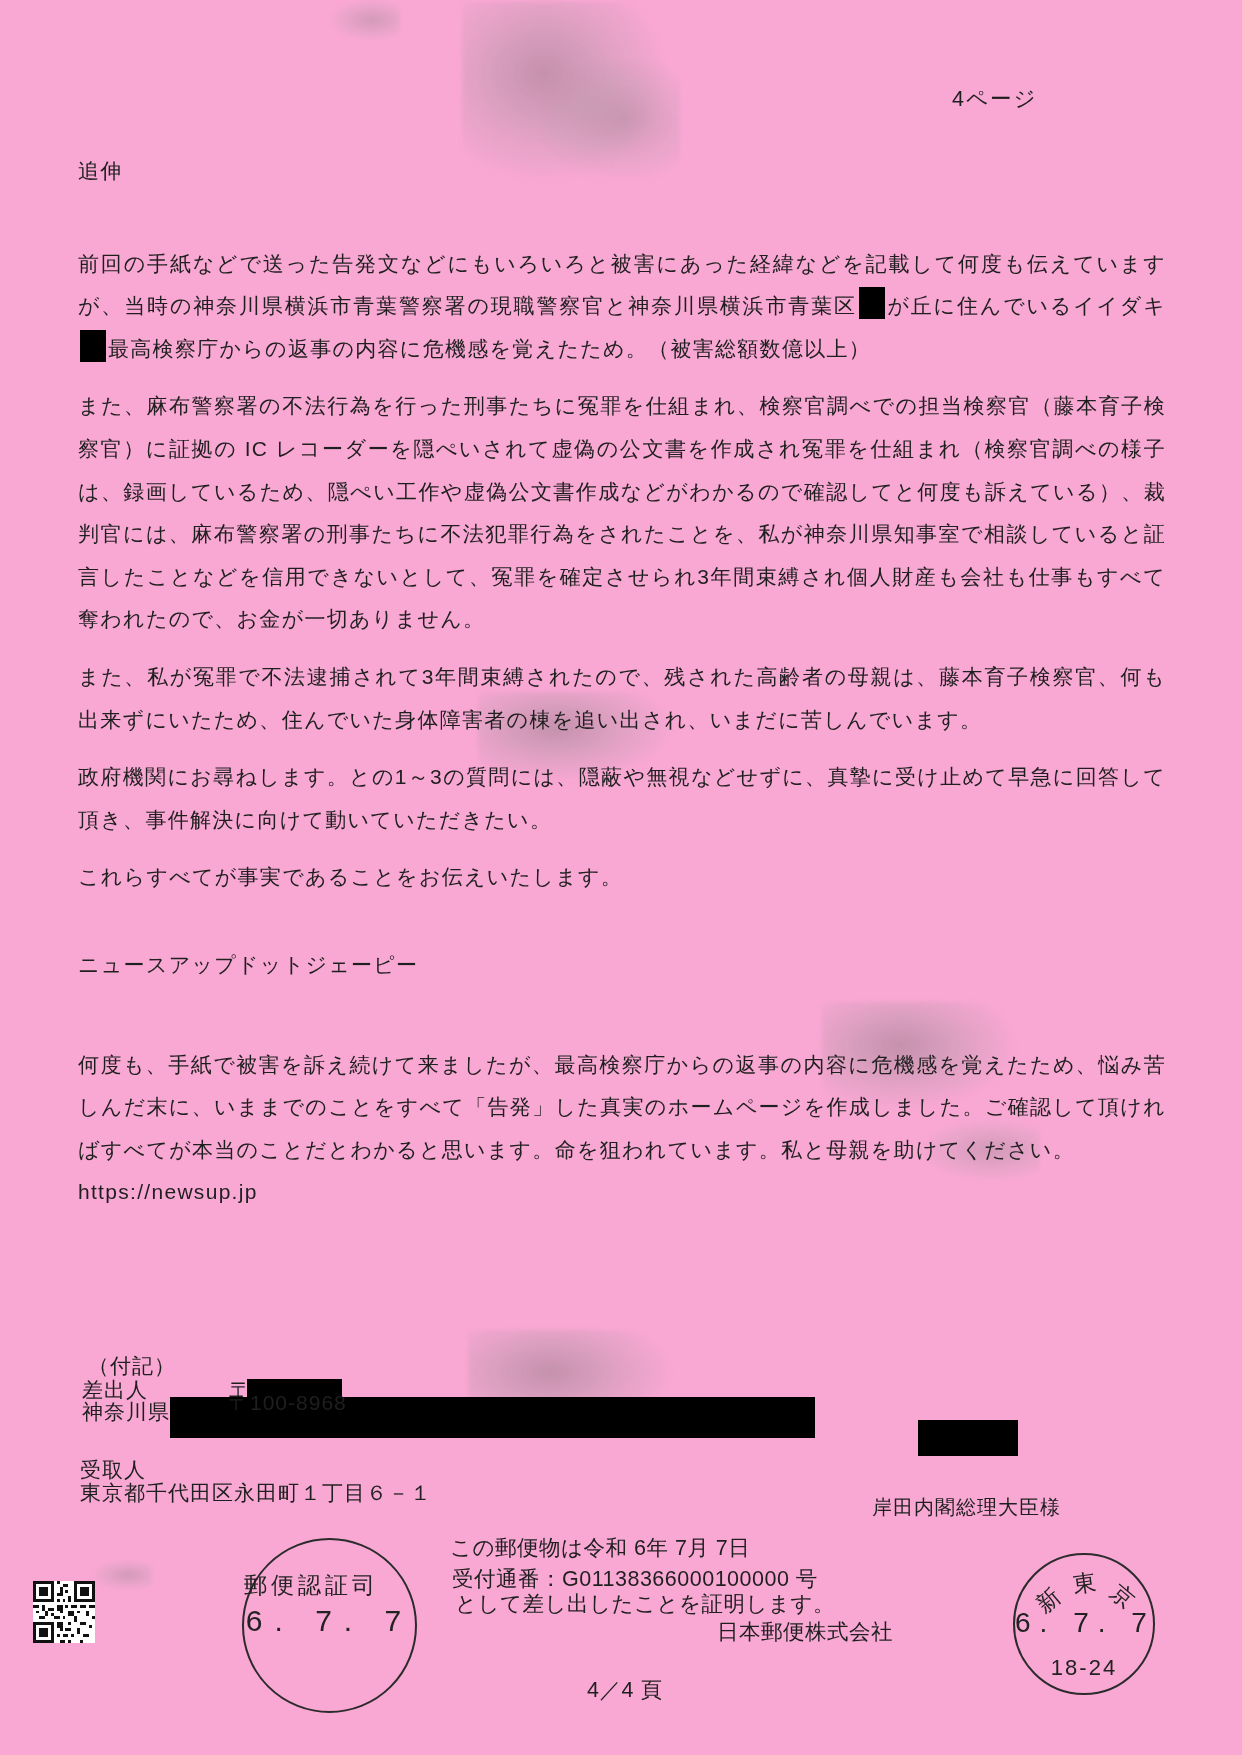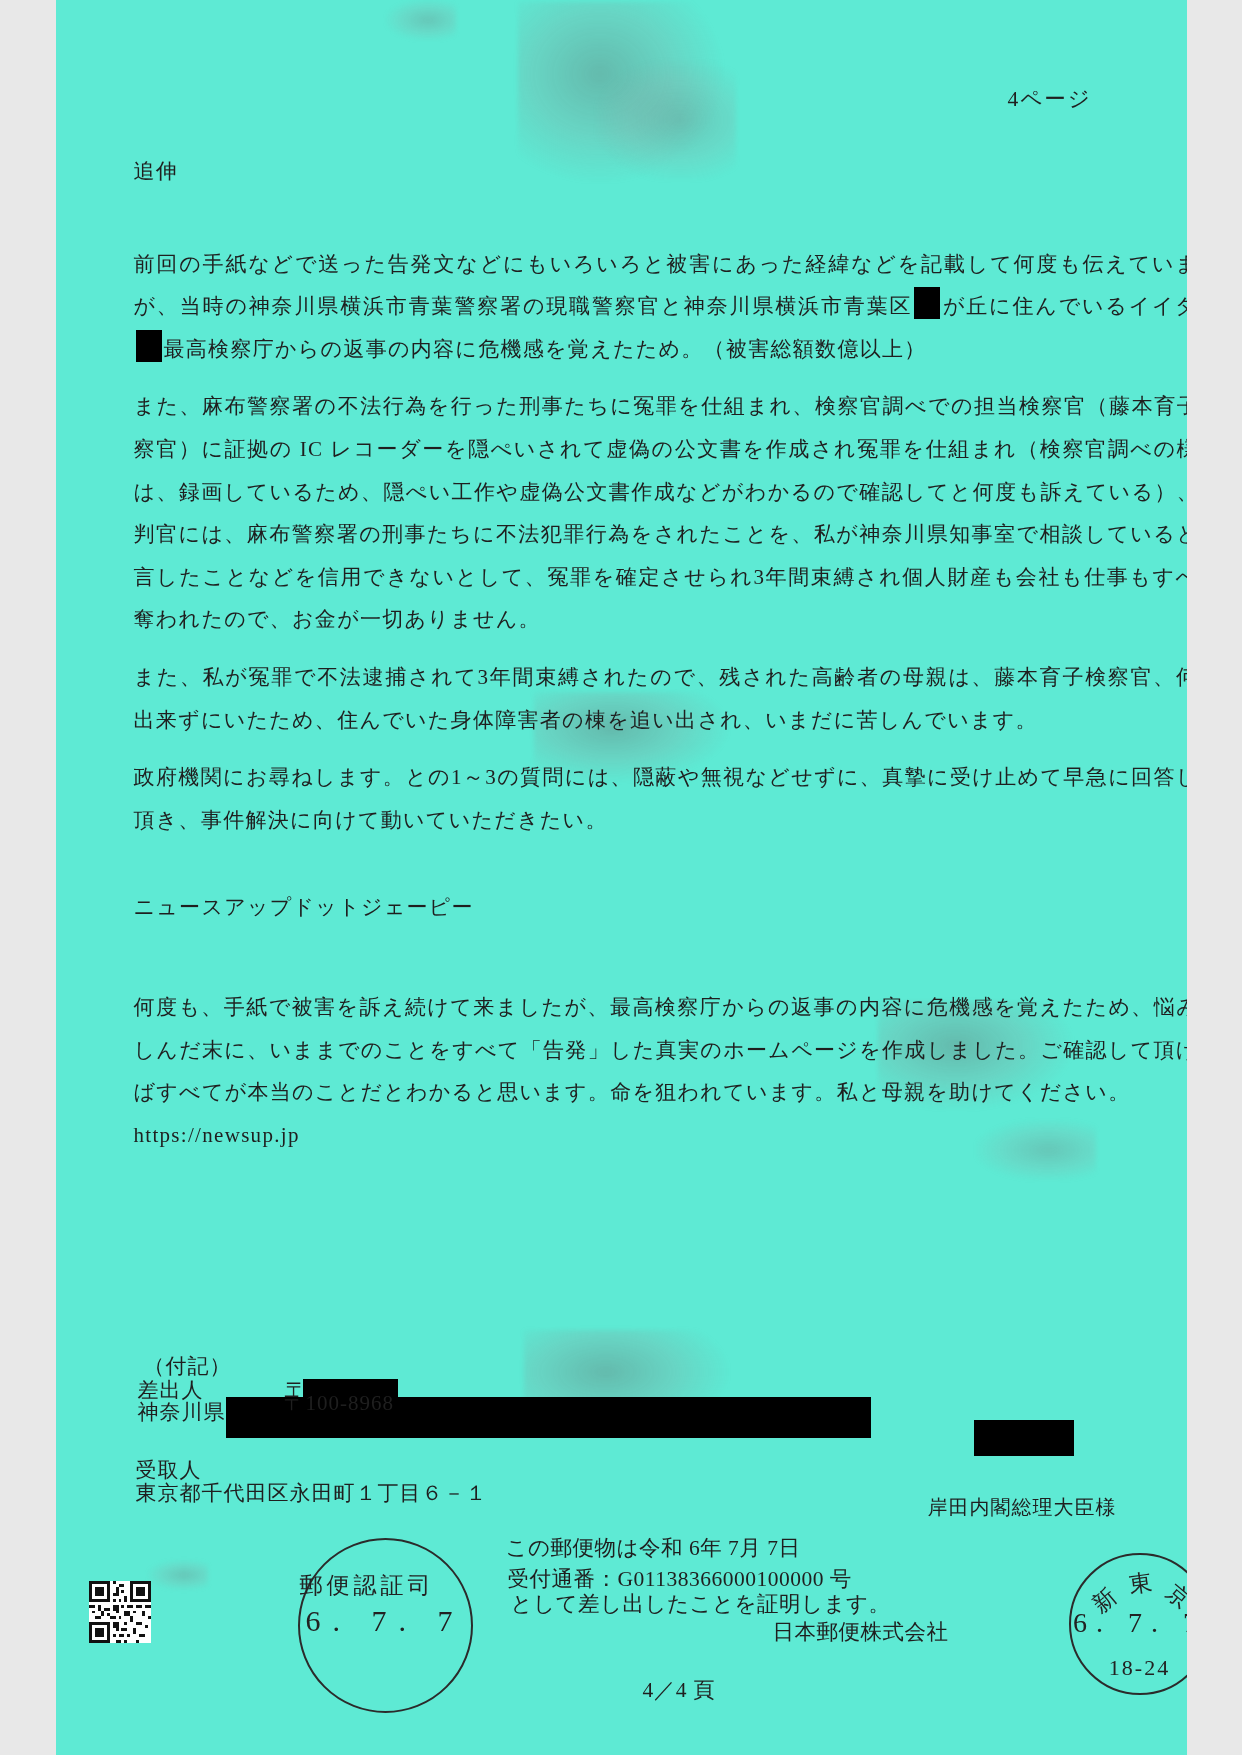--- a/index.html
+++ b/index.html
@@ -1,21 +1,21 @@
 <!DOCTYPE html>
 <html><head>
 <meta charset="utf-8">
 <style>
   html,body { margin:0; padding:0; background:#e8e8e8; }
   .page {
     position:relative;
-    width:1131px; height:1755px;
+    width:1242px; height:1755px;
     margin:0 auto;
-    background:#5eead4;
-    font-family:Liberation Serif, serif;
+    background:#f9a8d4;
+    font-family:Liberation Sans, sans-serif;
     color:#1f1f1f;
     overflow:hidden;
   }
 
   
   .page-num {
     position:absolute; left:952px; top:84px;
     font-size:21.5px; letter-spacing:2px;
   }
   .letter-body {
@@ -100,20 +100,21 @@
   <div class="page-num">4ページ</div>
 
   <div class="letter-body">
     <p class="salutation">追伸</p>
 
     <p class="para"><span>前回の手紙などで送った告発文などにもいろいろと被害にあった経緯などを記載して何度も伝えていますが、当時の神奈川県横浜市青葉警察署の現職警察官と神奈川県横浜市青葉区</span><span class="redact-inline"></span><span>が丘に住んでいるイイダキ</span><span class="redact-inline"></span><span>最高検察庁からの返事の内容に危機感を覚えたため。（被害総額数億以上）</span></p>
 
     <p class="para">また、麻布警察署の不法行為を行った刑事たちに冤罪を仕組まれ、検察官調べでの担当検察官（藤本育子検察官）に証拠の IC レコーダーを隠ぺいされて虚偽の公文書を作成され冤罪を仕組まれ（検察官調べの様子は、録画しているため、隠ぺい工作や虚偽公文書作成などがわかるので確認してと何度も訴えている）、裁判官には、麻布警察署の刑事たちに不法犯罪行為をされたことを、私が神奈川県知事室で相談していると証言したことなどを信用できないとして、冤罪を確定させられ3年間束縛され個人財産も会社も仕事もすべて奪われたので、お金が一切ありません。</p>
     <p class="para">また、私が冤罪で不法逮捕されて3年間束縛されたので、残された高齢者の母親は、藤本育子検察官、何も出来ずにいたため、住んでいた身体障害者の棟を追い出され、いまだに苦しんでいます。</p>
     <p class="para">政府機関にお尋ねします。との1～3の質問には、隠蔽や無視などせずに、真摯に受け止めて早急に回答して頂き、事件解決に向けて動いていただきたい。</p>
+    <p class="para">これらすべてが事実であることをお伝えいたします。</p>
     <p class="para site-name">ニュースアップドットジェーピー</p>
 
     <p class="para para-wide">何度も、手紙で被害を訴え続けて来ましたが、最高検察庁からの返事の内容に危機感を覚えたため、悩み苦しんだ末に、いままでのことをすべて「告発」した真実のホームページを作成しました。ご確認して頂ければすべてが本当のことだとわかると思います。命を狙われています。私と母親を助けてください。</p>
     <p>https://newsup.jp</p>
   </div>
 
   <div class="abs ftext" style="left:88px;  top:1352px;">（付記）</div>
   <div class="abs ftext" style="left:82px;  top:1376px;">差出人</div>
   <div class="abs ftext" style="left:230px; top:1376px;">〒</div>
   <div class="bar" style="left:247px; top:1379px; width:95px;  height:24px;"></div>

